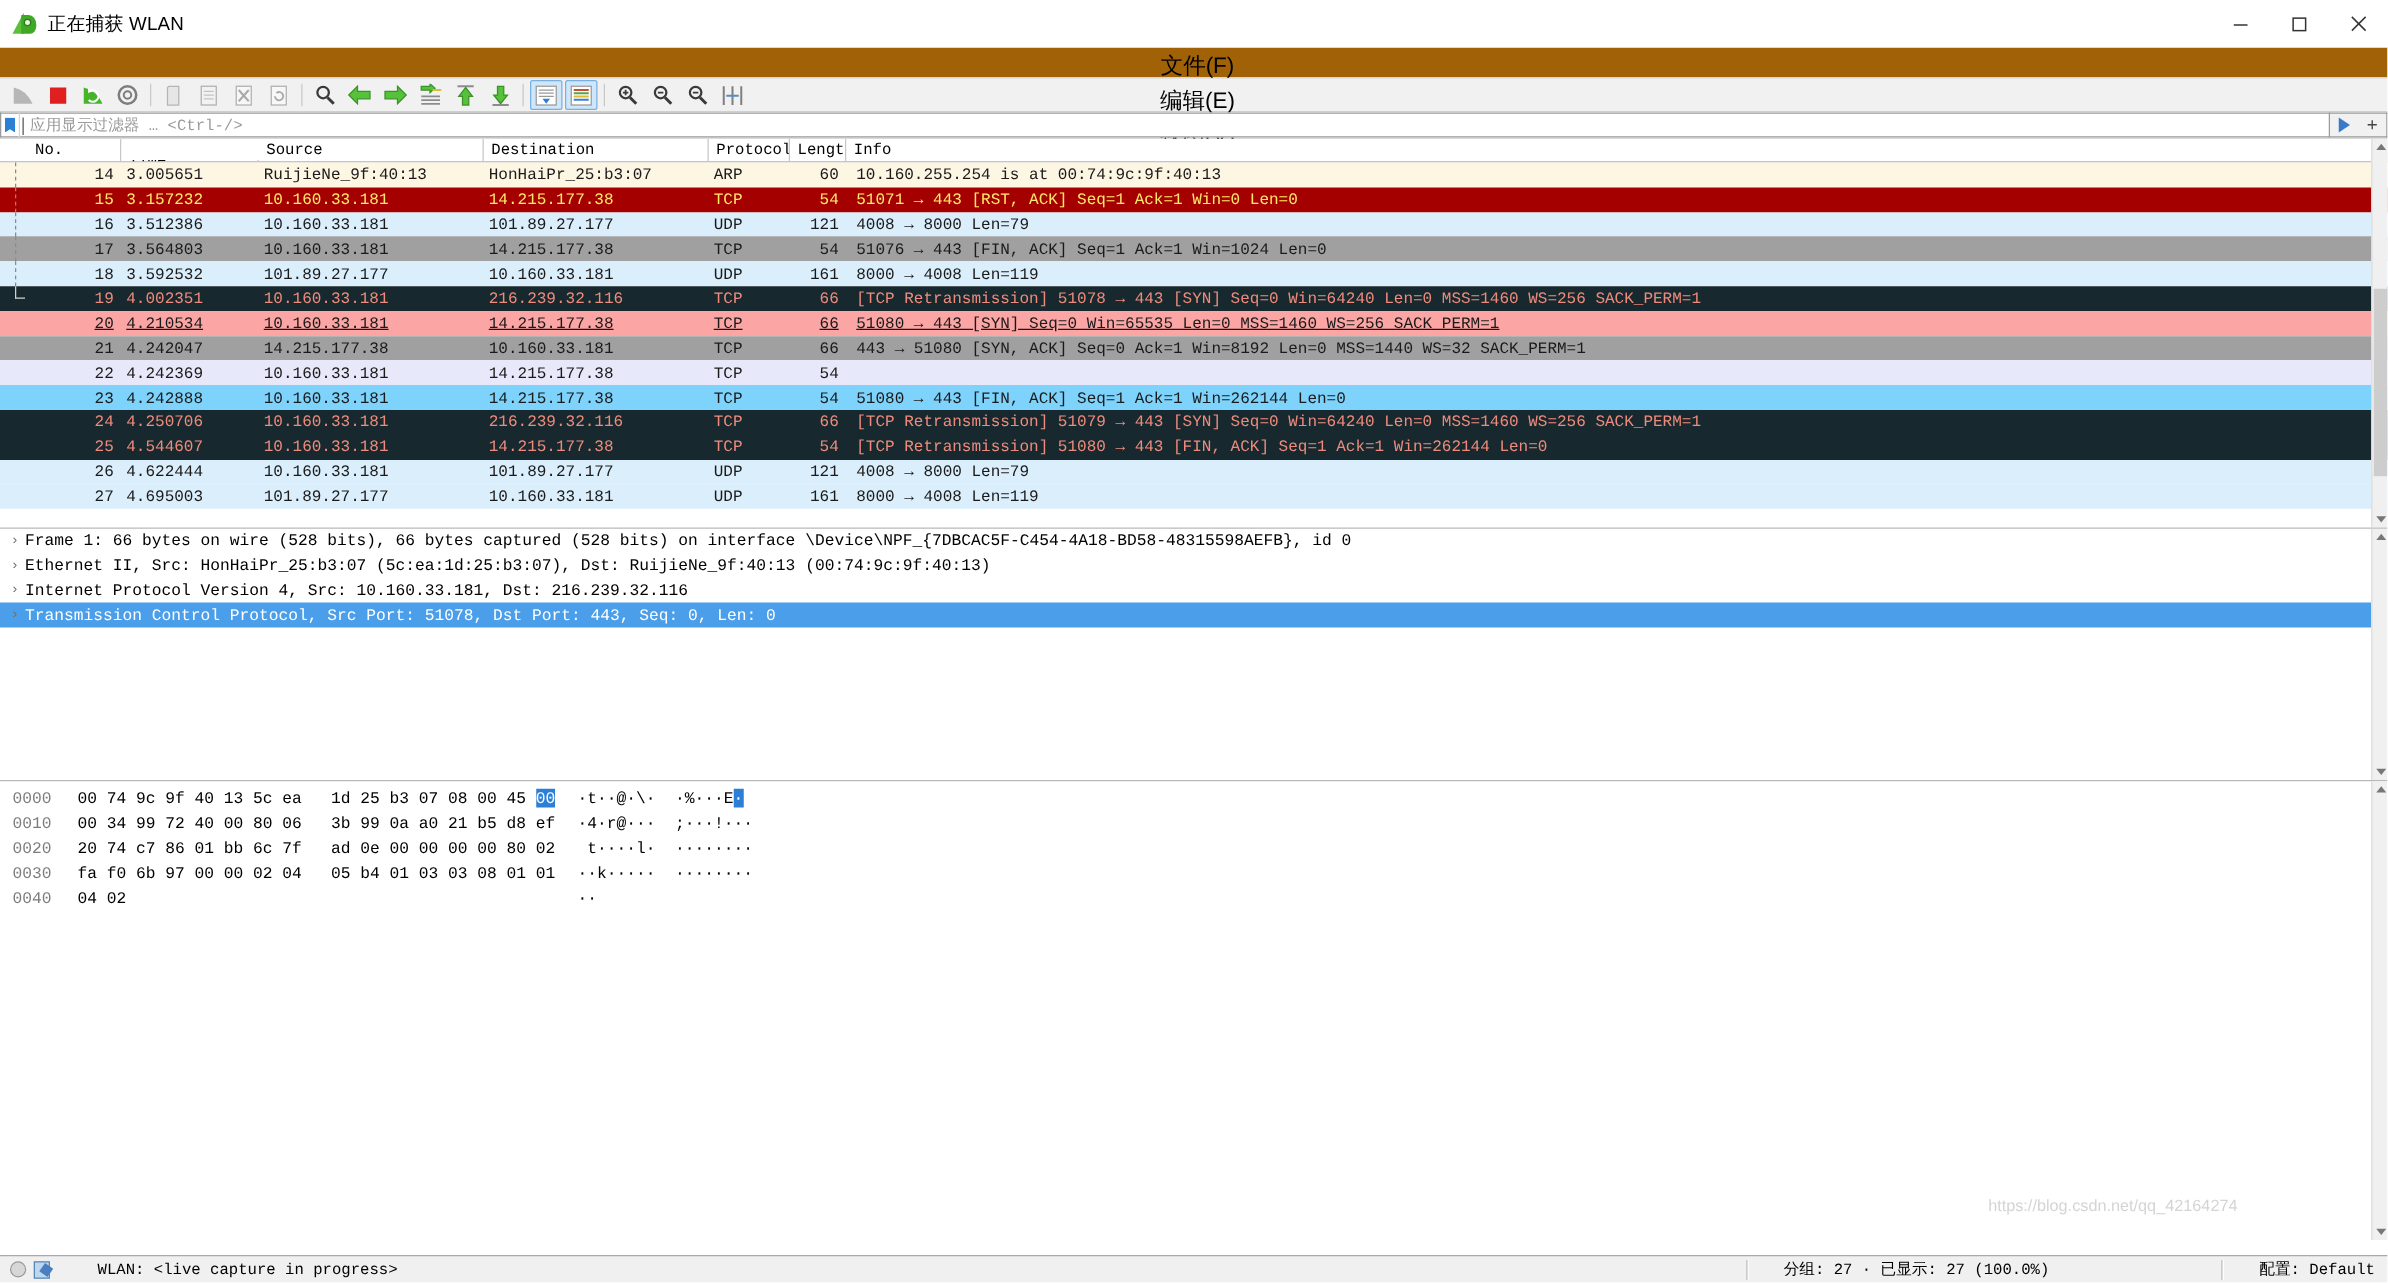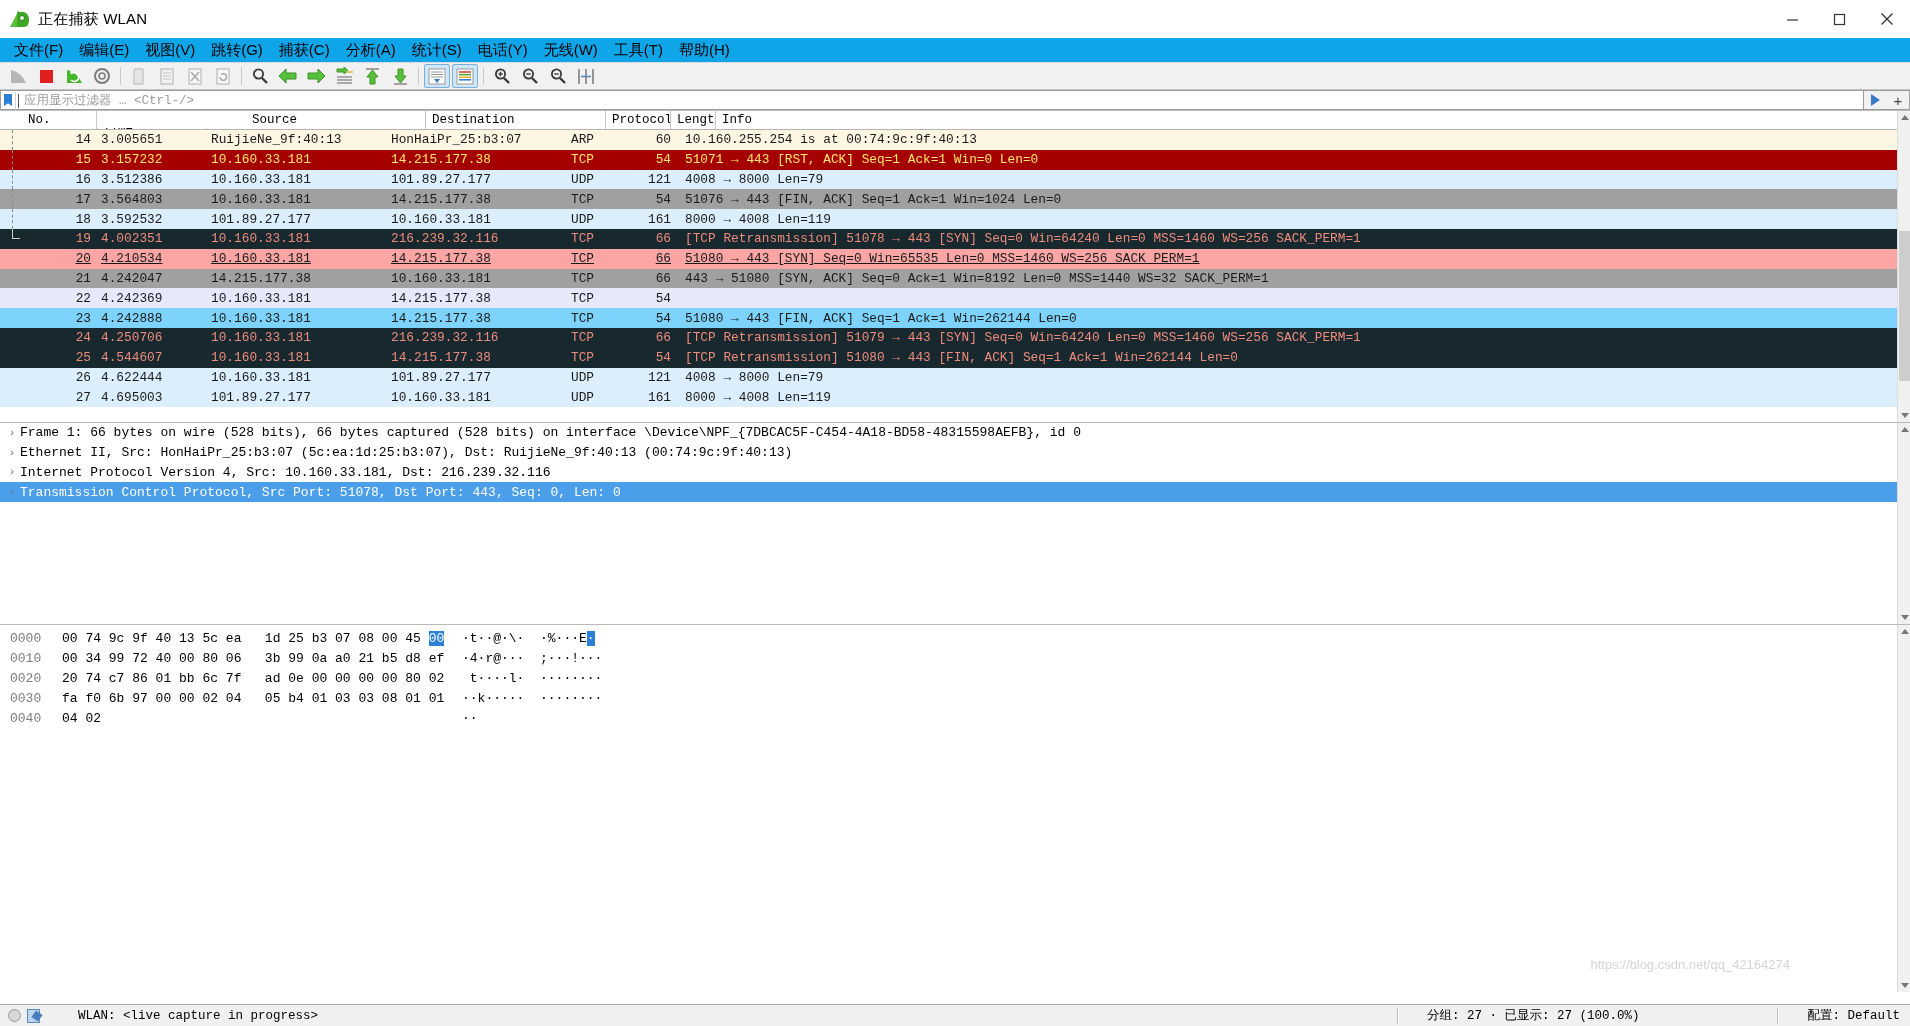--- a/index.html
+++ b/index.html
@@ -63,23 +63,24 @@
     display: flex; align-items: center; justify-content: center;
     color: #333;
   }
   .win-btn svg { display: block; }
   
   .menubar {
     height: 24px;
     display: flex;
     align-items: center;
     padding-left: 6px;
-    background: #0ea5e9;
-    font-size: 15px;
+    background: #a16207;
+    font-size: 18px;
     color: #000;
+    flex-direction: column;
   }
   .menu-item {
     padding: 2px 8px;
     white-space: nowrap;
     font-family: "Liberation Sans", sans-serif;
   }
   
   .toolbar {
     height: 28px;
     display: flex;
@@ -565,21 +566,21 @@
       <div class="arrow-right-green"></div>
       <div class="plus-sign">+</div>
     </div>
   </div>
 
   <div class="packet-list" id="packet-list" style="height:311px">
     <div class="plist-header" id="plist-header">
         <div class="col" style="width: 22px; border-right: none;"></div>
         <div class="col c-no" style="justify-content: flex-start; padding-right: 0px;">No.</div>
         <div class="col c-time" style="justify-content: flex-start; padding-right: 0px; margin-top: 17px;">Time</div>
-        <div class="col c-src" style="justify-content: flex-start; padding-right: 0px; margin-left: 39px;">Source</div>
+        <div class="col c-src" style="justify-content: flex-start; padding-right: 0px;">Source</div>
         <div class="col c-dst" style="justify-content: flex-start; padding-right: 0px;">Destination</div>
         <div class="col c-prot" style="justify-content: flex-start; padding-right: 0px;">Protocol</div>
         <div class="col c-len" style="justify-content: flex-start; padding-right: 0px;">Length</div>
         <div class="col c-info" style="justify-content: flex-start; padding-right: 0px;">Info</div>
       </div>
     <div id="plist-body">
         <div class="prow" style="background: rgb(253, 246, 227); color: rgb(26, 26, 26);">
           <div class="tree-gutter">
             <div class="tree-dashed"></div>
           </div>

